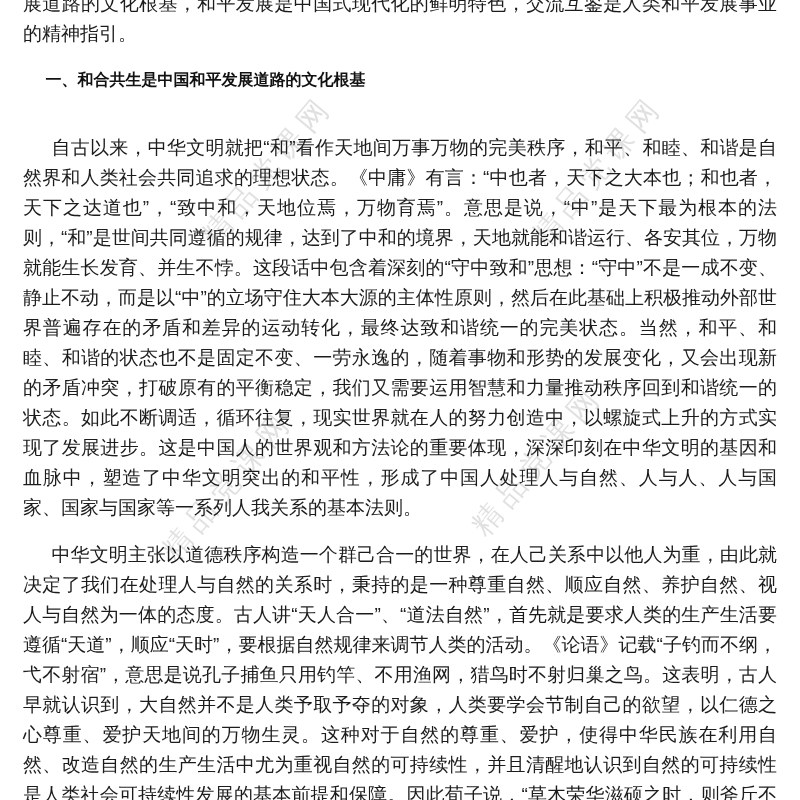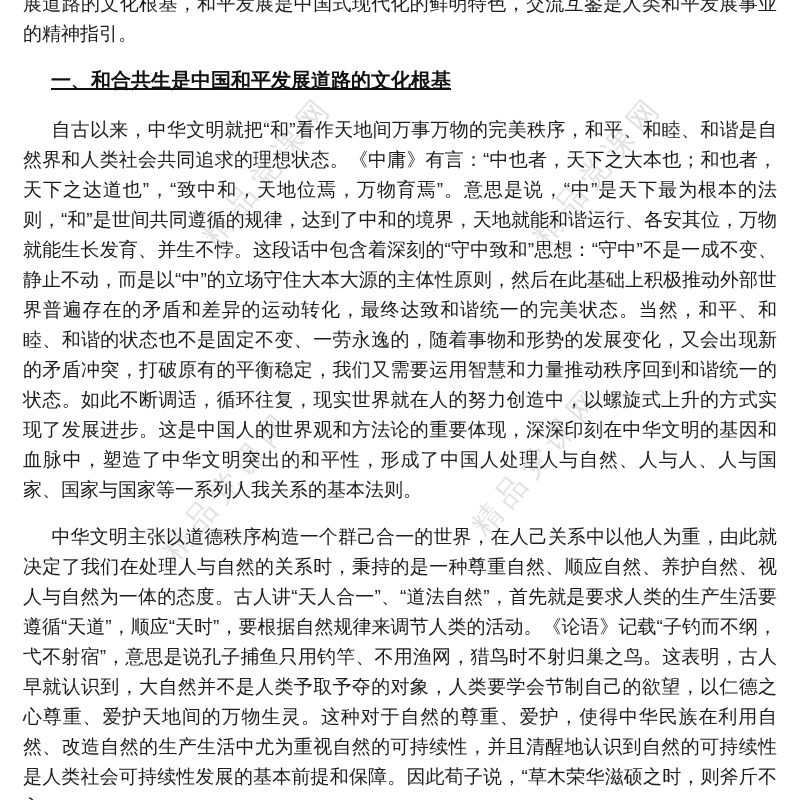--- a/index.html
+++ b/index.html
@@ -48,27 +48,26 @@
     text-align: justify;
     text-indent: 1.5em;
     margin: 0;
     word-break: break-all;
   }
   .intro-cut {
     margin-top: -11px;
     text-indent: 0;
   }
   .section-heading {
-    font-size: 20px;
+    font-size: 16px;
     line-height: 30px;
     font-weight: bold;
     color: #111111;
-    margin: 16px 0 20px 0;
+    margin: 16px 0 38px 0;
     text-indent: 1.4em;
-    text-decoration: underline;
   }
   .para-2 {
     margin-top: 17px;
   }
 </style>
 </head>
 <body>
 
 <div class="page">
 

